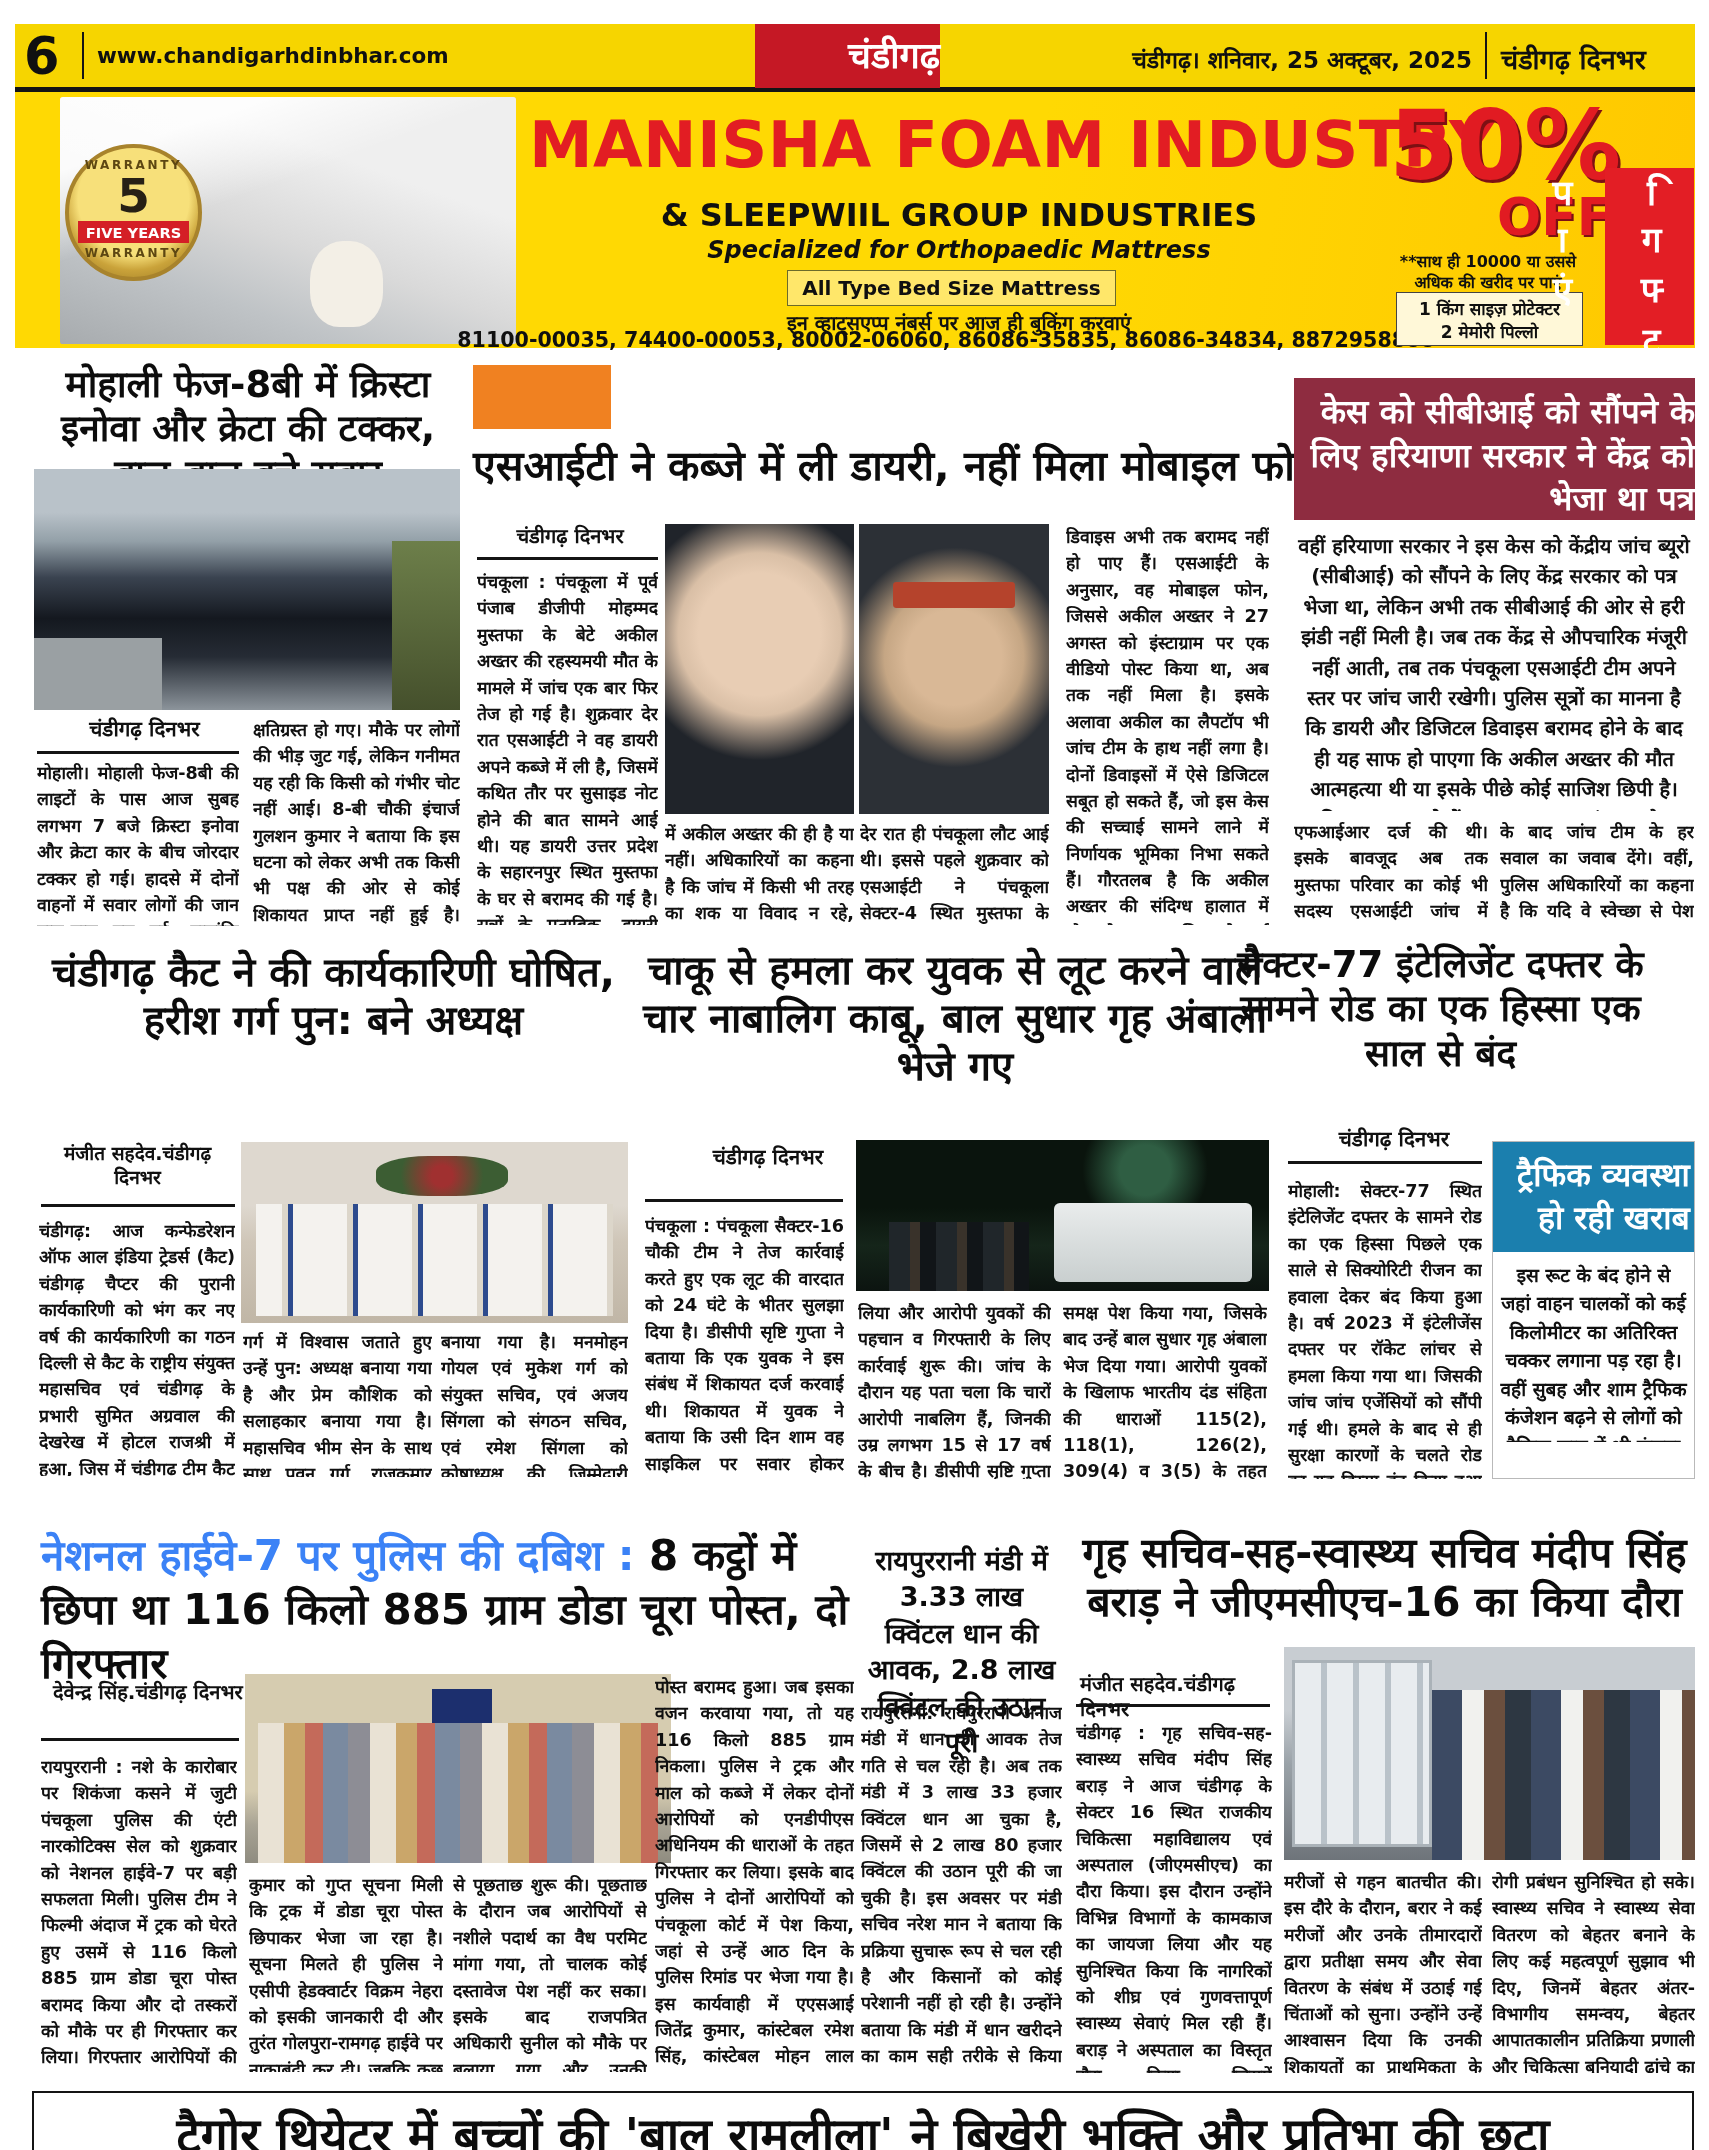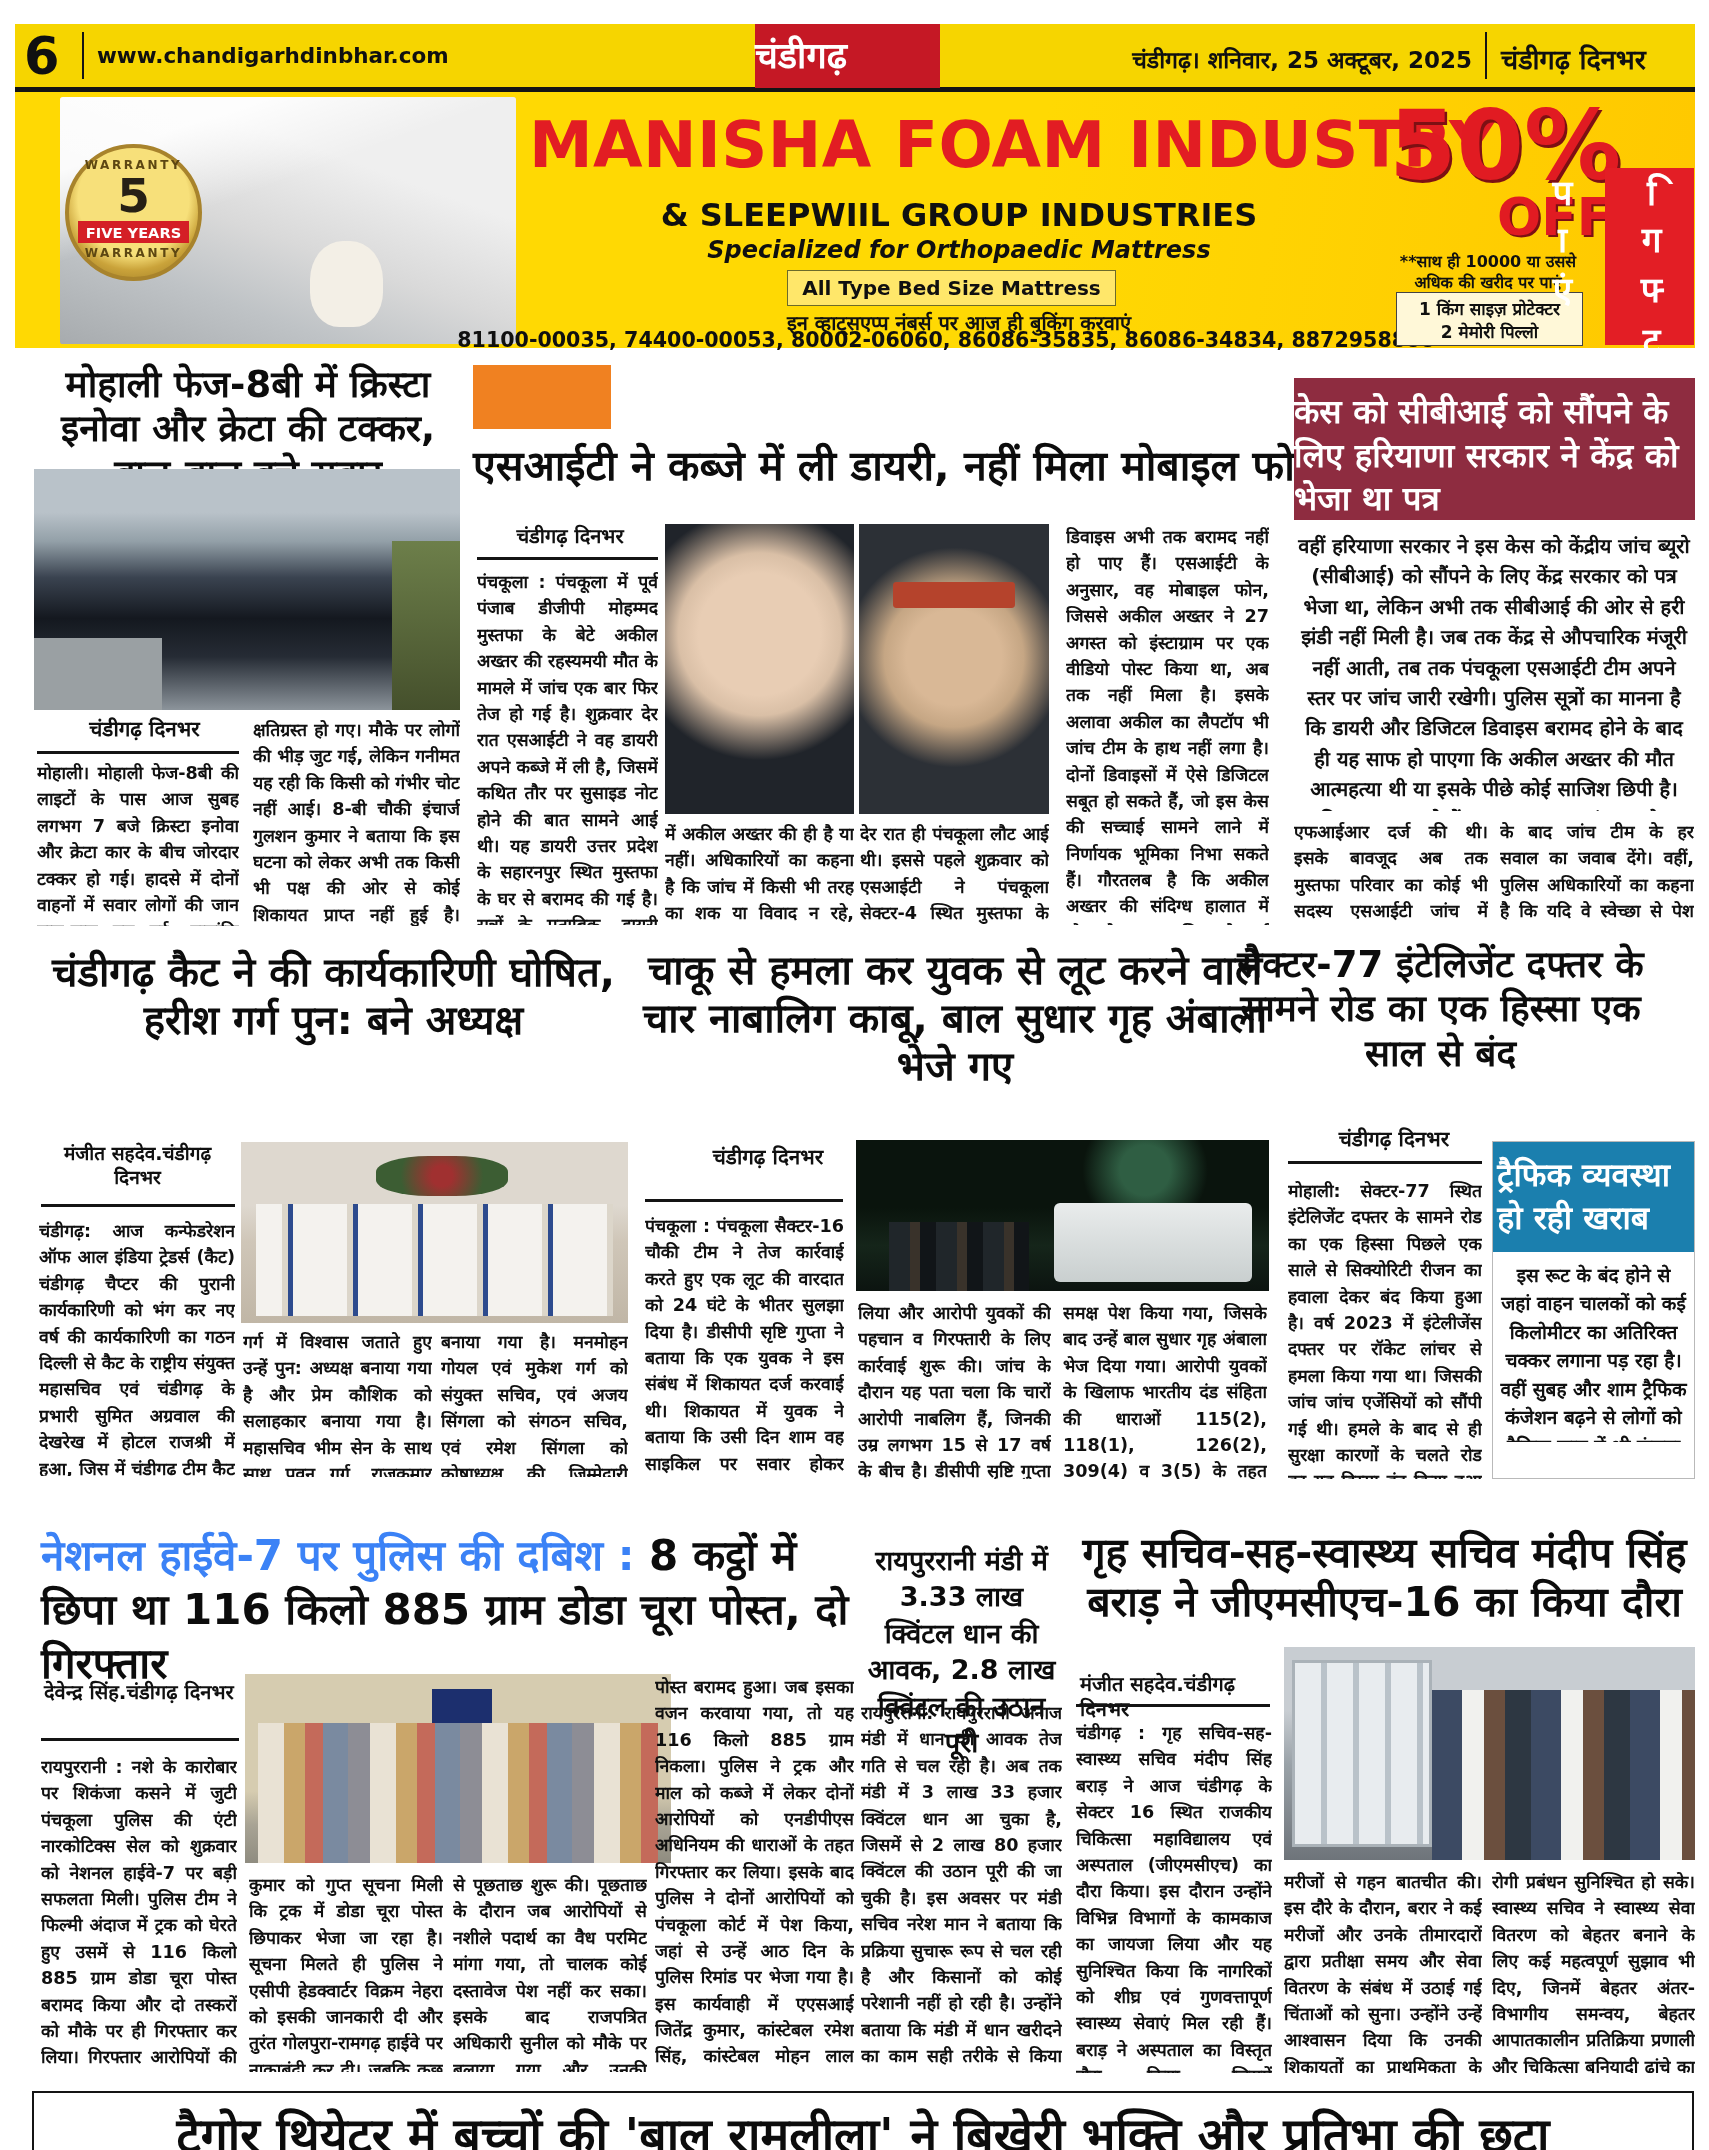--- a/index.html
+++ b/index.html
@@ -5,21 +5,21 @@
   html,body{margin:0;padding:0;background:#e9e9e9}
   .page{position:relative;width:1710px;height:2693px;background:#ffffff;
         font-family:"DejaVu Sans",sans-serif;color:#101010;overflow:hidden}
   .abs{position:absolute}
   .hl{font-weight:800;color:#0c0c0c;line-height:1.2}
   .ctr{text-align:center}
   .byl{font-weight:700;font-size:19px;line-height:1.25;text-align:center}
   .rule{background:#141414;height:3px}
   .col{font-size:17.6px;line-height:1.5;text-align:justify;font-weight:600;overflow:hidden}
   .photo{overflow:hidden}
-  .whead{color:#fff;font-weight:800;text-align:left}
+  .whead{color:#fff;font-weight:800;text-align:right}
 </style>
 </head>
 <body>
 
 <div class="page">
 
   <div class="abs" style="left:15px;top:24px;width:1680px;height:64px;background:#f6d500"></div>
   <div class="abs" style="left:24px;top:27px;font-size:51px;font-weight:800;z-index:2">6</div>
   <div class="abs" style="left:82px;top:32px;width:2.2px;height:47px;background:#141414;z-index:2"></div>
   <div class="abs" style="left:97px;top:43px;font-size:21.5px;font-weight:700;z-index:2">www.chandigarhdinbhar.com</div>
@@ -120,21 +120,21 @@
   <div class="abs rule" style="left:1288px;top:1161px;width:194px"></div>
   <div class="abs col" style="left:1288px;top:1178px;width:194px;height:301px">मोहाली: सेक्टर-77 स्थित इंटेलिजेंट दफ्तर के सामने रोड का एक हिस्सा पिछले एक साले से सिक्योरिटी रीजन का हवाला देकर बंद किया हुआ है। वर्ष 2023 में इंटेलीजेंस दफ्तर पर रॉकेट लांचर से हमला किया गया था। जिसकी जांच जांच एजेंसियों को सौंपी गई थी। हमले के बाद से ही सुरक्षा कारणों के चलते रोड का यह हिस्सा बंद किया हुआ है, जिस कारण लोगों के साथ-साथ दफ्तर आने वालों को भी परेशानी झेलनी पड़ रही है।</div>
   <div class="abs" style="left:1492px;top:1141px;width:203px;height:338px;border:1.3px solid #b9b9b9;box-sizing:border-box;background:#fff">
       <div class="whead" style="background:#1b7fae;font-size:32px;line-height:1.35;padding:12px 4.3px">ट्रैफिक व्यवस्था हो रही खराब</div>
       <div style="font-size:19px;font-weight:600;line-height:1.5;text-align:center;padding:8.6px 6px;overflow:hidden;height:172px">इस रूट के बंद होने से जहां वाहन चालकों को कई किलोमीटर का अतिरिक्त चक्कर लगाना पड़ रहा है। वहीं सुबह और शाम ट्रैफिक कंजेशन बढ़ने से लोगों को ट्रैफिक जाम में भी फंसना पड़ रहा है। ऐसे में वाहन चालकों की मांग है कि यहां ट्रैफिक पुलिस की तैनाती की जाए ताकि ट्रैफिक जाम से निजात दिलाई जा सके। ऐसे में ट्रैफिक पुलिस जब तैनात रहती है तो यहां ट्रैफिक जाम की स्थिति में वाहन चालकों की मदद कर सकती है।</div>
   </div>
 
   <div class="abs hl" style="left:41px;top:1529px;width:815px;font-size:42px;line-height:1.28">
       <span style="color:#3b82f6">नेशनल हाईवे-7 पर पुलिस की दबिश : </span><span>8 कट्ठों में छिपा था 116 किलो 885 ग्राम डोडा चूरा पोस्त, दो गिरफ्तार</span>
   </div>
-  <div class="abs byl" style="left:44px;top:1680px;width:198px;text-align:left;font-size:20px">देवेन्द्र सिंह.चंडीगढ़ दिनभर</div>
+  <div class="abs byl" style="left:53px;top:1680px;width:198px;text-align:left;font-size:20px">देवेन्द्र सिंह.चंडीगढ़ दिनभर</div>
   <div class="abs rule" style="left:41px;top:1738px;width:198px"></div>
   <div class="abs col" style="left:41px;top:1754px;width:196px;height:318px">रायपुररानी : नशे के कारोबार पर शिकंजा कसने में जुटी पंचकूला पुलिस की एंटी नारकोटिक्स सेल को शुक्रवार को नेशनल हाईवे-7 पर बड़ी सफलता मिली। पुलिस टीम ने फिल्मी अंदाज में ट्रक को घेरते हुए उसमें से 116 किलो 885 ग्राम डोडा चूरा पोस्त बरामद किया और दो तस्करों को मौके पर ही गिरफ्तार कर लिया। गिरफ्तार आरोपियों की पहचान मातनहेल निवासी जोगिंदर सिंह पुत्र मान सिंह और विकास सिंह पुत्र जयवीर सिंह के रूप में हुई। पुलिस के अनुसार, दोनों आरोपी राजस्थान से बद्दी की ओर नशे की भारी खेप लेकर जा रहे थे। इस दौरान एएसआई जितेंद्र</div>
   <div class="abs photo" style="left:245px;top:1674px;width:426px;height:189px;background:linear-gradient(180deg,#d6ccb0 0 62%,#a8a394 80%,#8f8c80);">
       <div style="position:absolute;left:44%;top:8%;width:14%;height:50%;background:#1c2f6e"></div>
       <div style="position:absolute;left:3%;bottom:0;width:94%;height:74%;background:
         repeating-linear-gradient(90deg,#e9e2d4 0 26px,#caa66a 26px 47px,#c46a5a 47px 65px,#7a8aa0 65px 90px,#8d8d95 90px 112px)"></div>
   </div>
   <div class="abs col" style="left:249px;top:1872px;width:194px;height:200px">कुमार को गुप्त सूचना मिली कि ट्रक में डोडा चूरा पोस्त छिपाकर भेजा जा रहा है। सूचना मिलते ही पुलिस ने एसीपी हेडक्वार्टर विक्रम नेहरा को इसकी जानकारी दी और तुरंत गोलपुरा-रामगढ़ हाईवे पर नाकाबंदी कर दी। जबकि कुछ ही देर बाद संदिग्ध ट्रक बागवाली की ओर आता हुआ दिखाई दिया। पुलिस टीम ने तुरंत उसे रोका और चालक</div>
   <div class="abs col" style="left:453px;top:1872px;width:194px;height:200px">से पूछताछ शुरू की। पूछताछ के दौरान जब आरोपियों से नशीले पदार्थ का वैध परमिट मांगा गया, तो चालक कोई दस्तावेज पेश नहीं कर सका। इसके बाद राजपत्रित अधिकारी सुनील को मौके पर बुलाया गया और उनकी मौजूदगी में ट्रक की तलाशी ली गई। तलाशी के दौरान ट्रक के पिछले हिस्से में रखे 8 प्लास्टिक कट्टों में डोडा चूरा</div>
   <div class="abs col" style="left:655px;top:1674px;width:199px;height:398px">पोस्त बरामद हुआ। जब इसका वजन करवाया गया, तो यह 116 किलो 885 ग्राम निकला। पुलिस ने ट्रक और माल को कब्जे में लेकर दोनों आरोपियों को एनडीपीएस अधिनियम की धाराओं के तहत गिरफ्तार कर लिया। इसके बाद पुलिस ने दोनों आरोपियों को पंचकूला कोर्ट में पेश किया, जहां से उन्हें आठ दिन के पुलिस रिमांड पर भेजा गया है। इस कार्यवाही में एएसआई जितेंद्र कुमार, कांस्टेबल रमेश सिंह, कांस्टेबल मोहन लाल और कांस्टेबल सुरेश कुमार शामिल थे। फिलहाल, पुलिस इस मामले की जांच कर रही है कि तस्कर किस नेटवर्क से जुड़े थे और खेप का अगला गंतव्य कहां था।</div>

